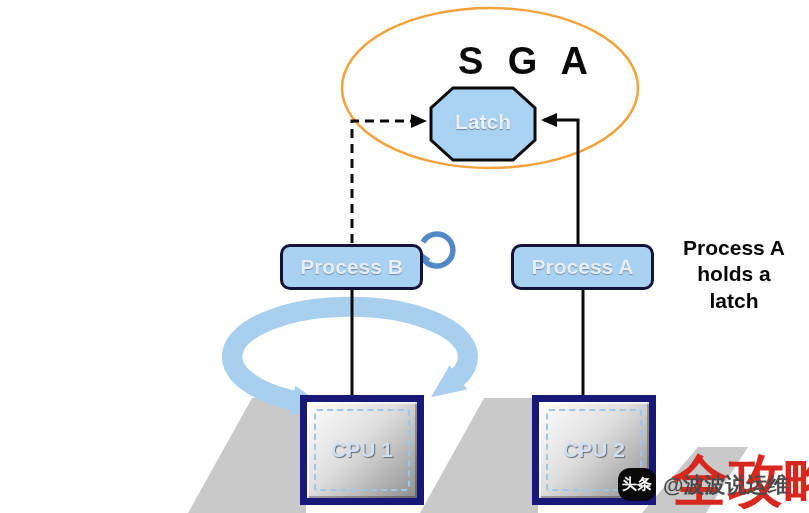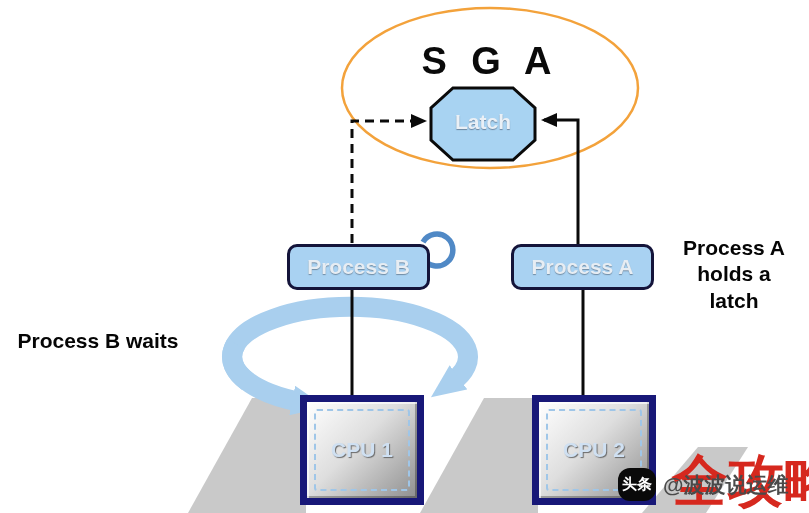--- a/index.html
+++ b/index.html
@@ -3,36 +3,36 @@
 <meta charset="utf-8">
 <style>
   html,body{margin:0;padding:0;background:#ffffff;}
   #stage{
     position:relative;width:809px;height:513px;overflow:hidden;
     background:#ffffff;font-family:"Liberation Sans",sans-serif;
   }
   #shape-layer{position:absolute;left:0;top:0;z-index:1;}
   .txt{position:absolute;color:#0a0a0a;}
   #sga-title{
-    left:385px;top:40px;width:210px;text-align:center;
+    left:385px;top:40px;width:210px;text-align:right;
     font-size:38px;font-weight:900;letter-spacing:7px;z-index:2;
   }
   #latch-label{
     left:431px;top:110px;width:104px;text-align:center;
     font-size:21px;font-weight:700;color:#EAF0F6;
     text-shadow:0 1px 1px rgba(80,100,125,.7);z-index:3;
   }
   .process-box{
     position:absolute;width:143px;height:46px;box-sizing:border-box;
     background:#A9D2F2;border:3px solid #14143a;border-radius:10px;
     display:flex;align-items:center;justify-content:center;
     font-size:21px;font-weight:700;color:#E7EDF3;
     text-shadow:0 1px 1px rgba(90,110,130,.7);z-index:2;
   }
-  #process-b-box{left:287px;top:244px;}
+  #process-b-box{left:280px;top:244px;}
   #process-a-box{left:511px;top:244px;}
   .note{
     position:absolute;font-weight:800;font-size:21px;line-height:1.25;
     text-align:center;color:#050505;z-index:2;
   }
   #note-a{left:658px;top:235px;width:152px;}
   #note-b{left:2px;top:328px;width:192px;}
   .cpu-box{
     position:absolute;width:124px;height:110px;box-sizing:border-box;
     border:7px solid #181878;
@@ -111,21 +111,20 @@
   <div id="process-a-box" class="process-box">
     <span>Process A</span>
   </div>
 
   <div id="note-a" class="note">
     <div>Process A</div>
     <div>holds a</div>
     <div>latch</div>
   </div>
   <div id="note-b" class="note">
-    <div>Process B waits</div>
   </div>
 
   <div id="cpu1-box" class="cpu-box">
     <div class="cpu-inner">
       <span>CPU 1</span>
     </div>
   </div>
   <div id="cpu2-box" class="cpu-box">
     <div class="cpu-inner">
       <span>CPU 2</span>

